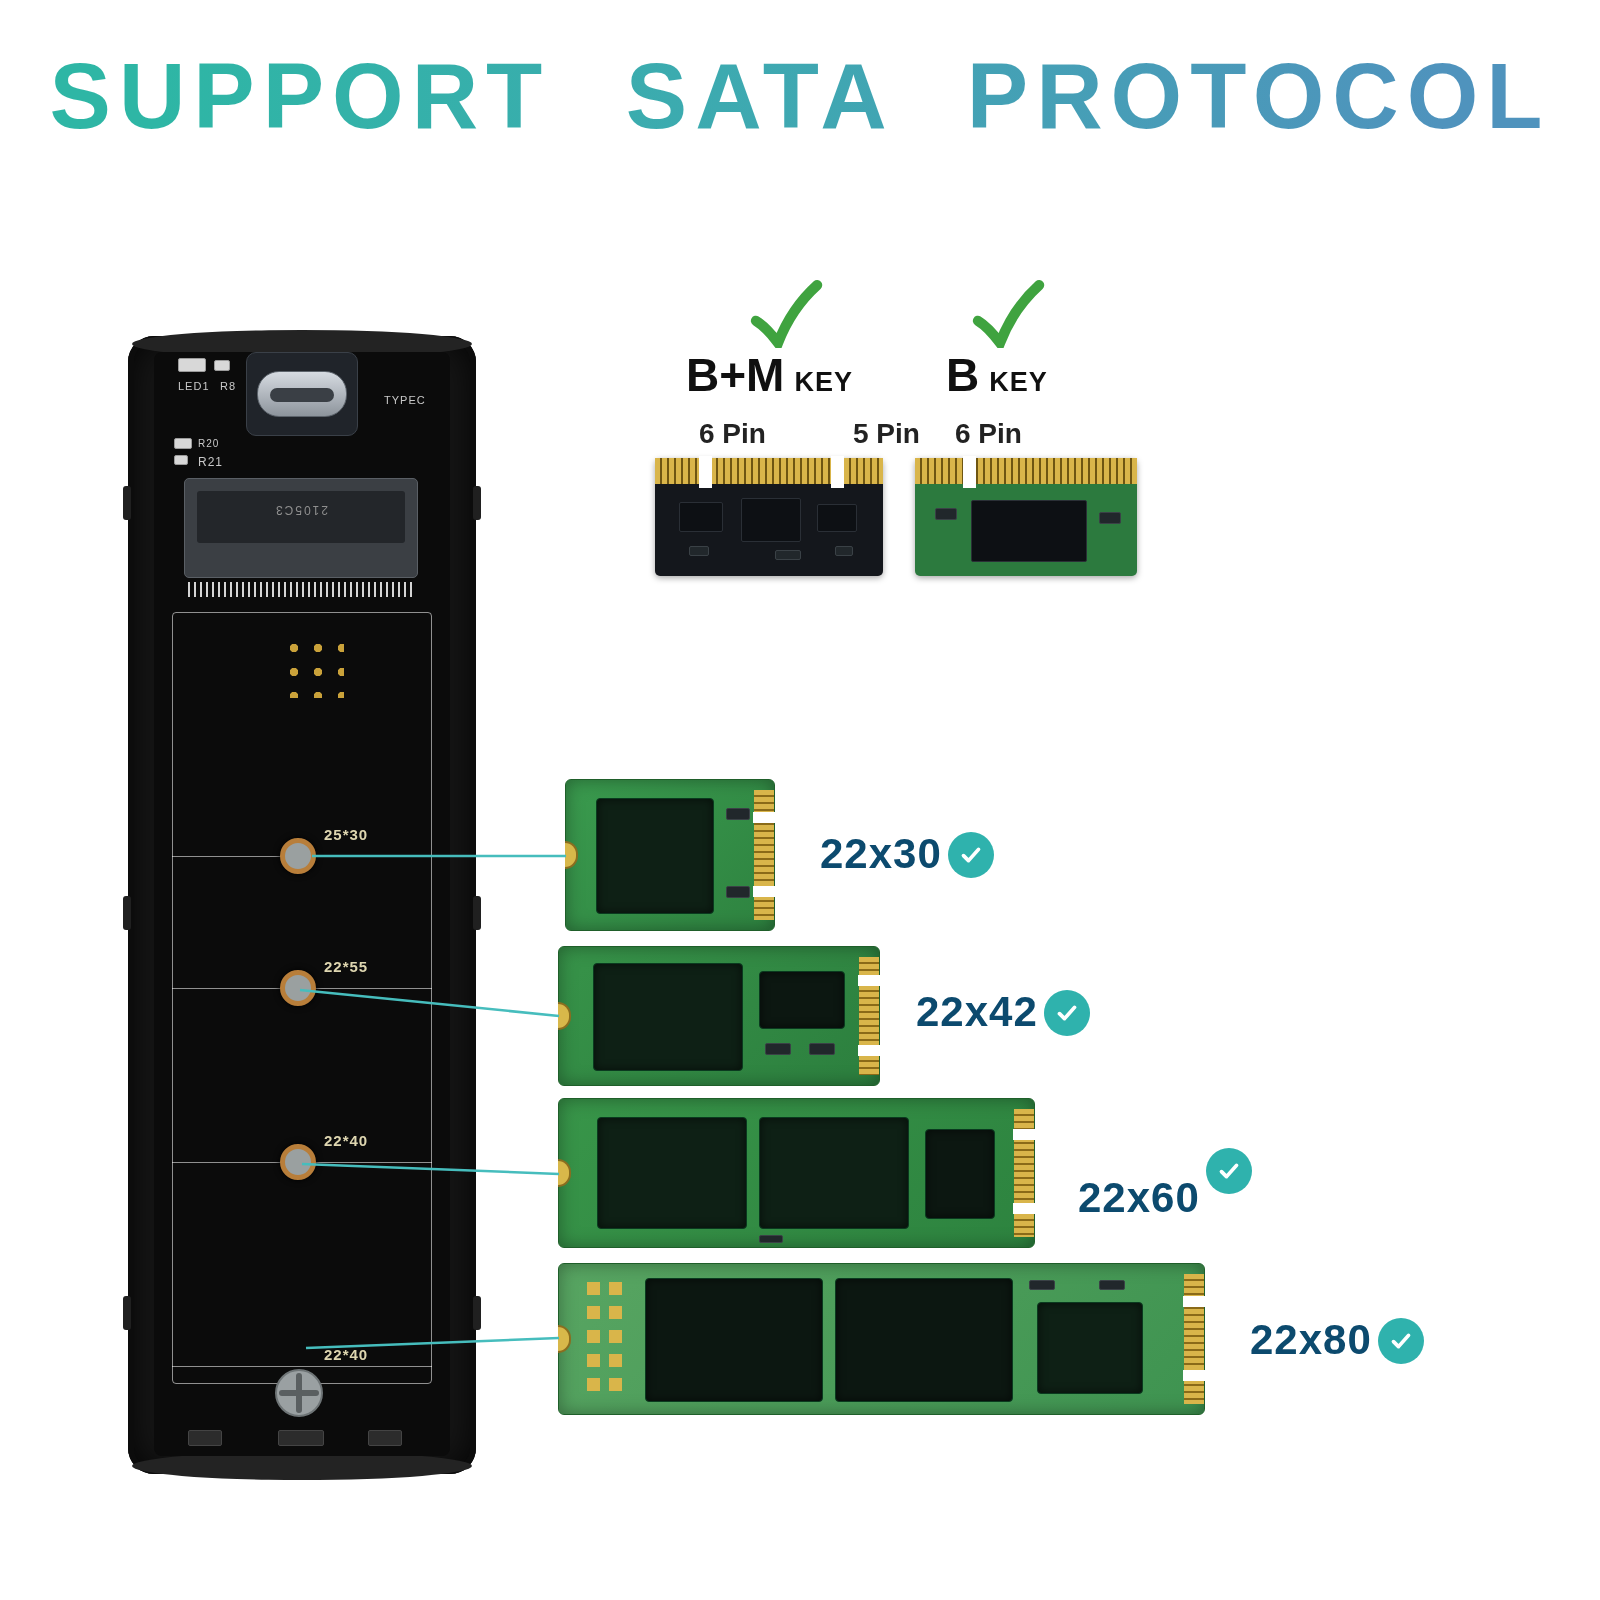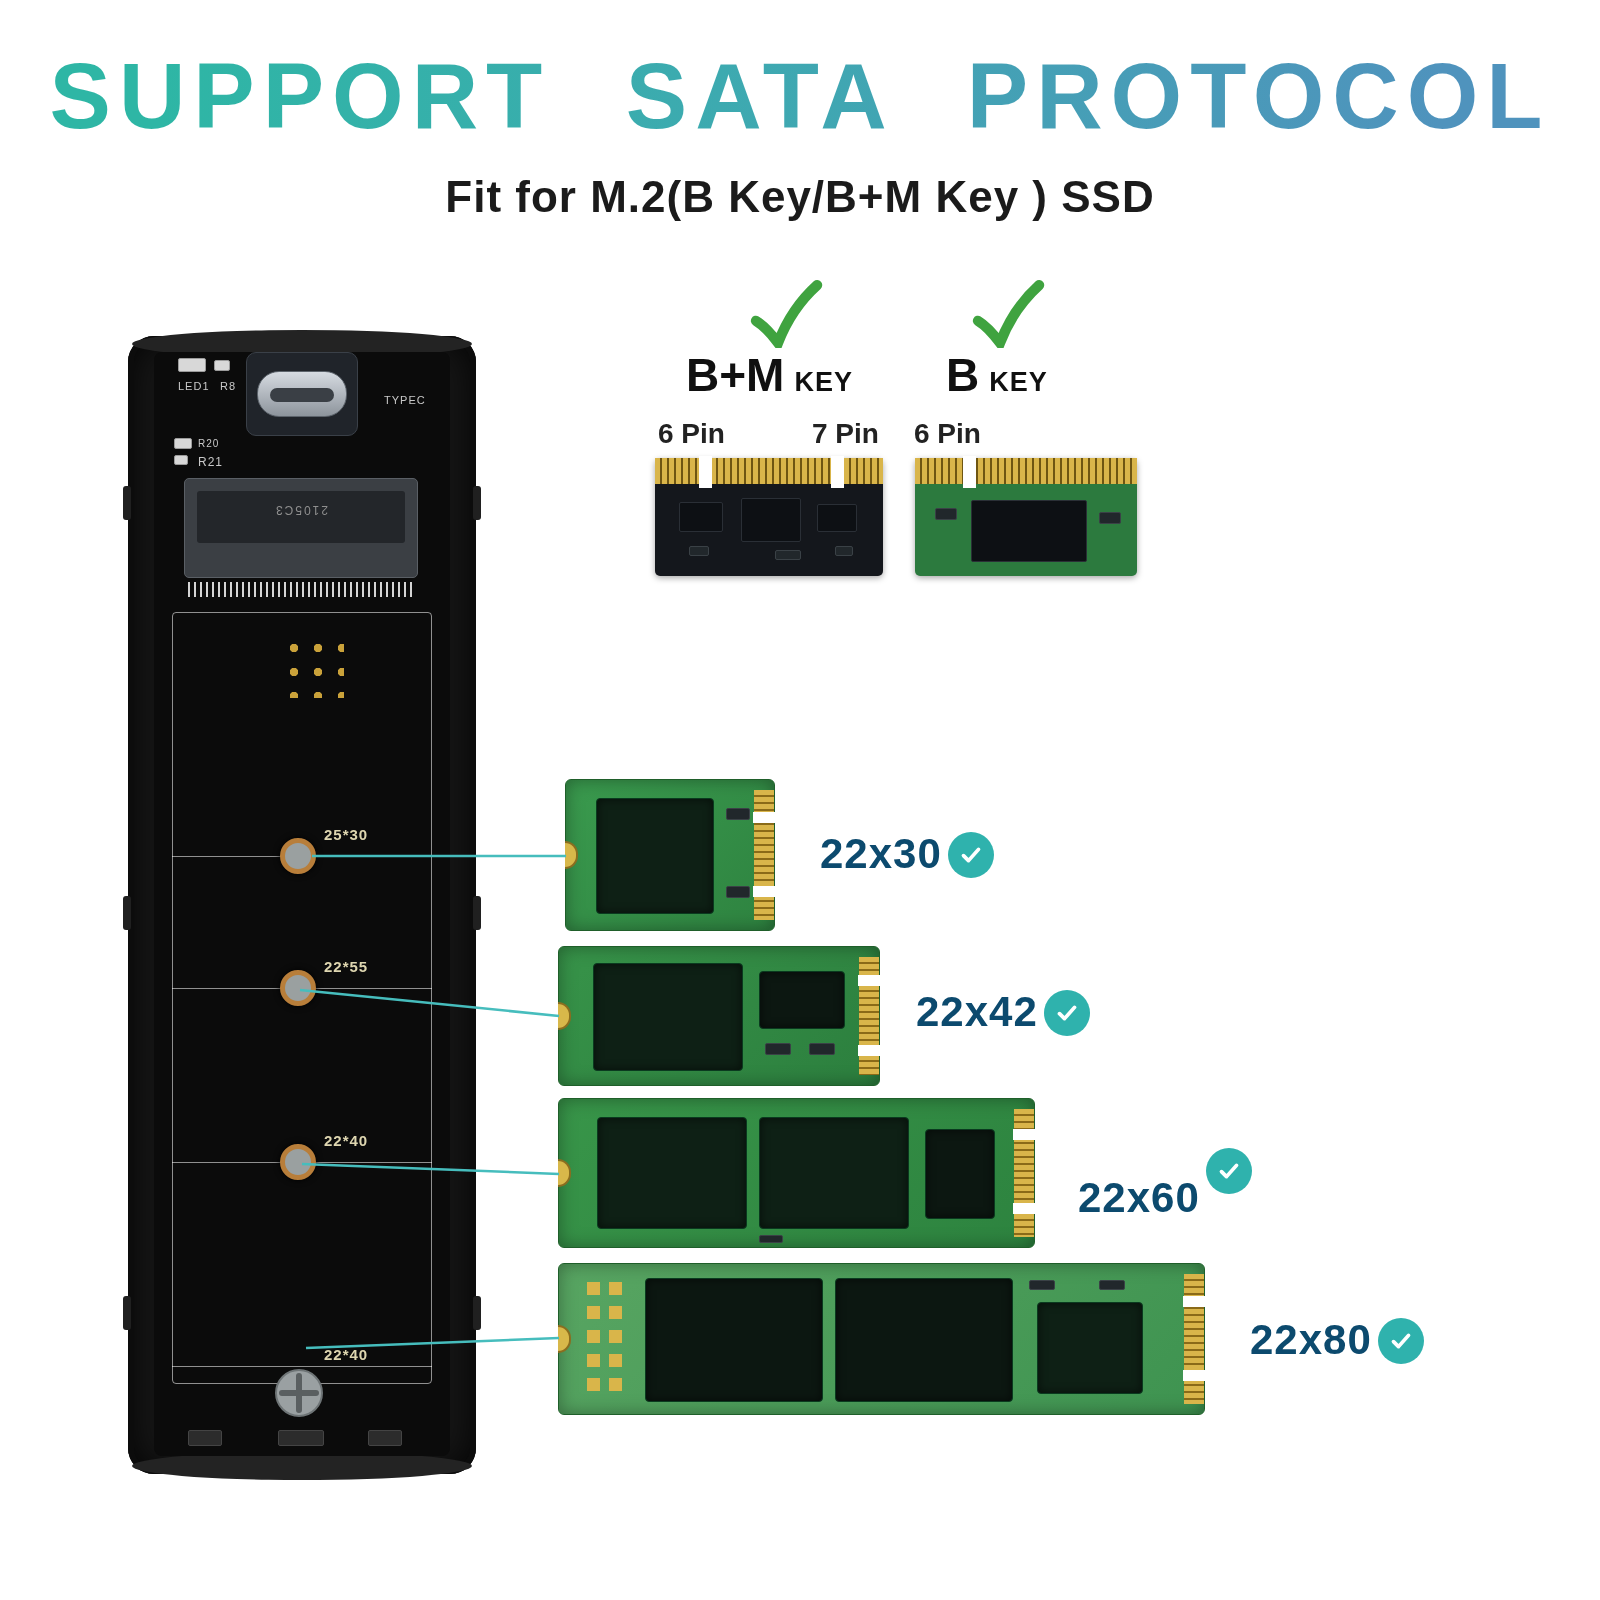--- a/index.html
+++ b/index.html
@@ -58,21 +58,21 @@
     background:#9aa0a0; border:5px solid #b87e3a; box-shadow:0 0 6px #000; }
   .standoff-label { position:absolute; color:#ded6b0; font-size:15px; font-weight:700; letter-spacing:1px; }
 
   .screw { position:absolute; left:146px; top:1032px; width:50px; height:50px; }
 
   
   .green-check { position:absolute; width:80px; height:68px; }
   .key-name { position:absolute; display:flex; align-items:baseline; gap:10px; color:#101010; }
   .key-name .big { font-size:46px; font-weight:700; }
   .key-name .small { font-size:27px; font-weight:700; letter-spacing:1px; }
-  .pin-label { position:absolute; font-size:28px; font-weight:700; color:#222; }
+  .pin-label { position:absolute; font-size:28px; font-weight:700; color:#222;margin-left:41px; }
 
   .key-photo { position:absolute; border-radius:5px; box-shadow:0 2px 6px rgba(0,0,0,.35); }
   .key-photo .gold-edge { position:absolute; left:0; right:0; top:0; height:26px;
     background:repeating-linear-gradient(90deg,#d9b54a 0 5px,#6e5512 5px 7px); }
   .key-notch-v { position:absolute; top:-2px; width:13px; height:32px; background:#ffffff; }
   .key-photo.bm { background:#14171c; }
   .key-photo.bkey { background:#2c7a3e; }
   .photo-chip { position:absolute; background:#0d1014; border:1px solid #2a2f36; border-radius:2px; }
 
   
@@ -96,21 +96,20 @@
   .check-badge svg { width:30px; height:30px; }
 
   .lines-overlay { position:absolute; left:0; top:0; width:1600px; height:1600px; pointer-events:none; }
 </style>
 </head>
 <body>
 
 <div class="canvas">
 
   <div class="title">SUPPORT SATA PROTOCOL</div>
-  <div class="subtitle">Fit for M.2(B Key/B+M Key ) SSD</div>
 
   <div class="enclosure">
     <div class="cap top"></div>
     <div class="cap bottom"></div>
     <div class="side-tab" style="left:-5px; top:150px;"></div>
     <div class="side-tab" style="right:-5px; top:150px;"></div>
     <div class="side-tab" style="left:-5px; top:560px;"></div>
     <div class="side-tab" style="right:-5px; top:560px;"></div>
     <div class="side-tab" style="left:-5px; top:960px;"></div>
     <div class="side-tab" style="right:-5px; top:960px;"></div>
@@ -180,21 +179,21 @@
   <div class="key-name" style="left:686px; top:348px;">
     <span class="big">B+M</span>
     <span class="small">KEY</span>
   </div>
   <div class="key-name" style="left:946px; top:348px;">
     <span class="big">B</span>
     <span class="small">KEY</span>
   </div>
 
   <span class="pin-label" style="left:658px; top:418px;">6 Pin</span>
-  <span class="pin-label" style="left:812px; top:418px;">7 Pin</span>
+  <span class="pin-label" style="left:812px; top:418px;">5 Pin</span>
   <span class="pin-label" style="left:914px; top:418px;">6 Pin</span>
 
   <div class="key-photo bm" style="left:655px; top:458px; width:228px; height:118px;">
     <div class="gold-edge"></div>
     <div class="key-notch-v" style="left:44px;"></div>
     <div class="key-notch-v" style="left:176px;"></div>
     <div class="photo-chip" style="left:24px; top:44px; width:44px; height:30px;"></div>
     <div class="photo-chip" style="left:86px; top:40px; width:60px; height:44px;"></div>
     <div class="photo-chip" style="left:162px; top:46px; width:40px; height:28px;"></div>
     <div class="smd" style="left:34px; top:88px; width:20px; height:10px;"></div>

